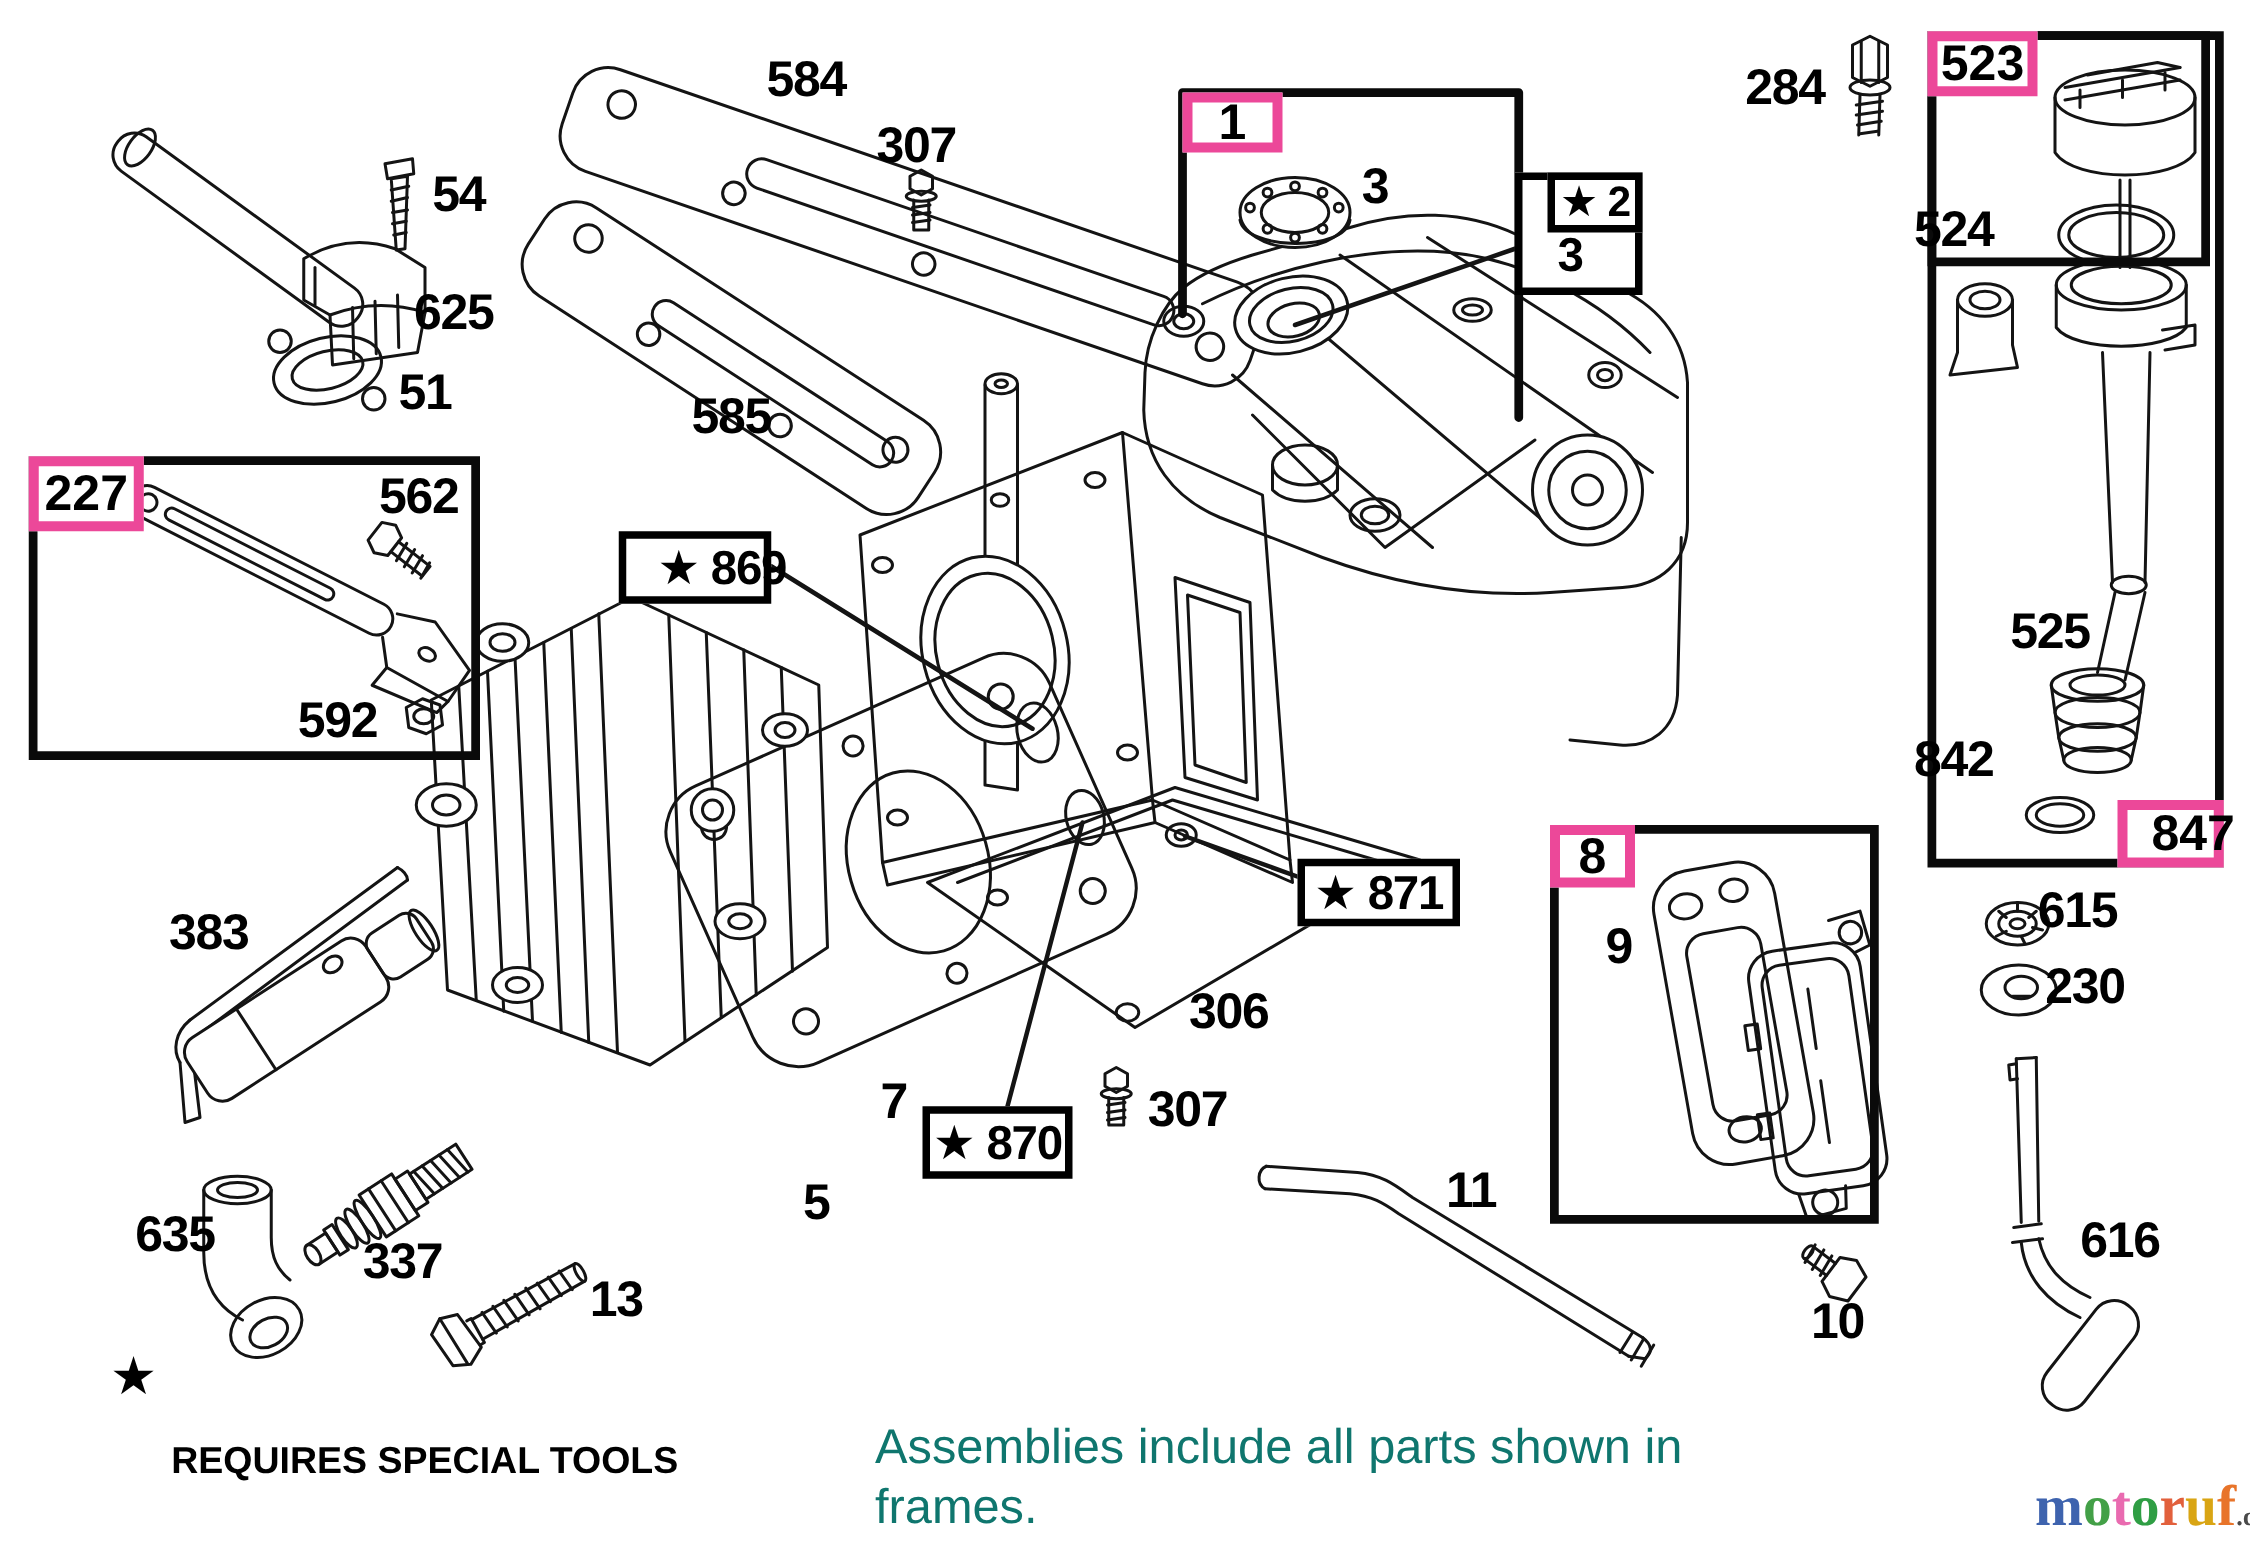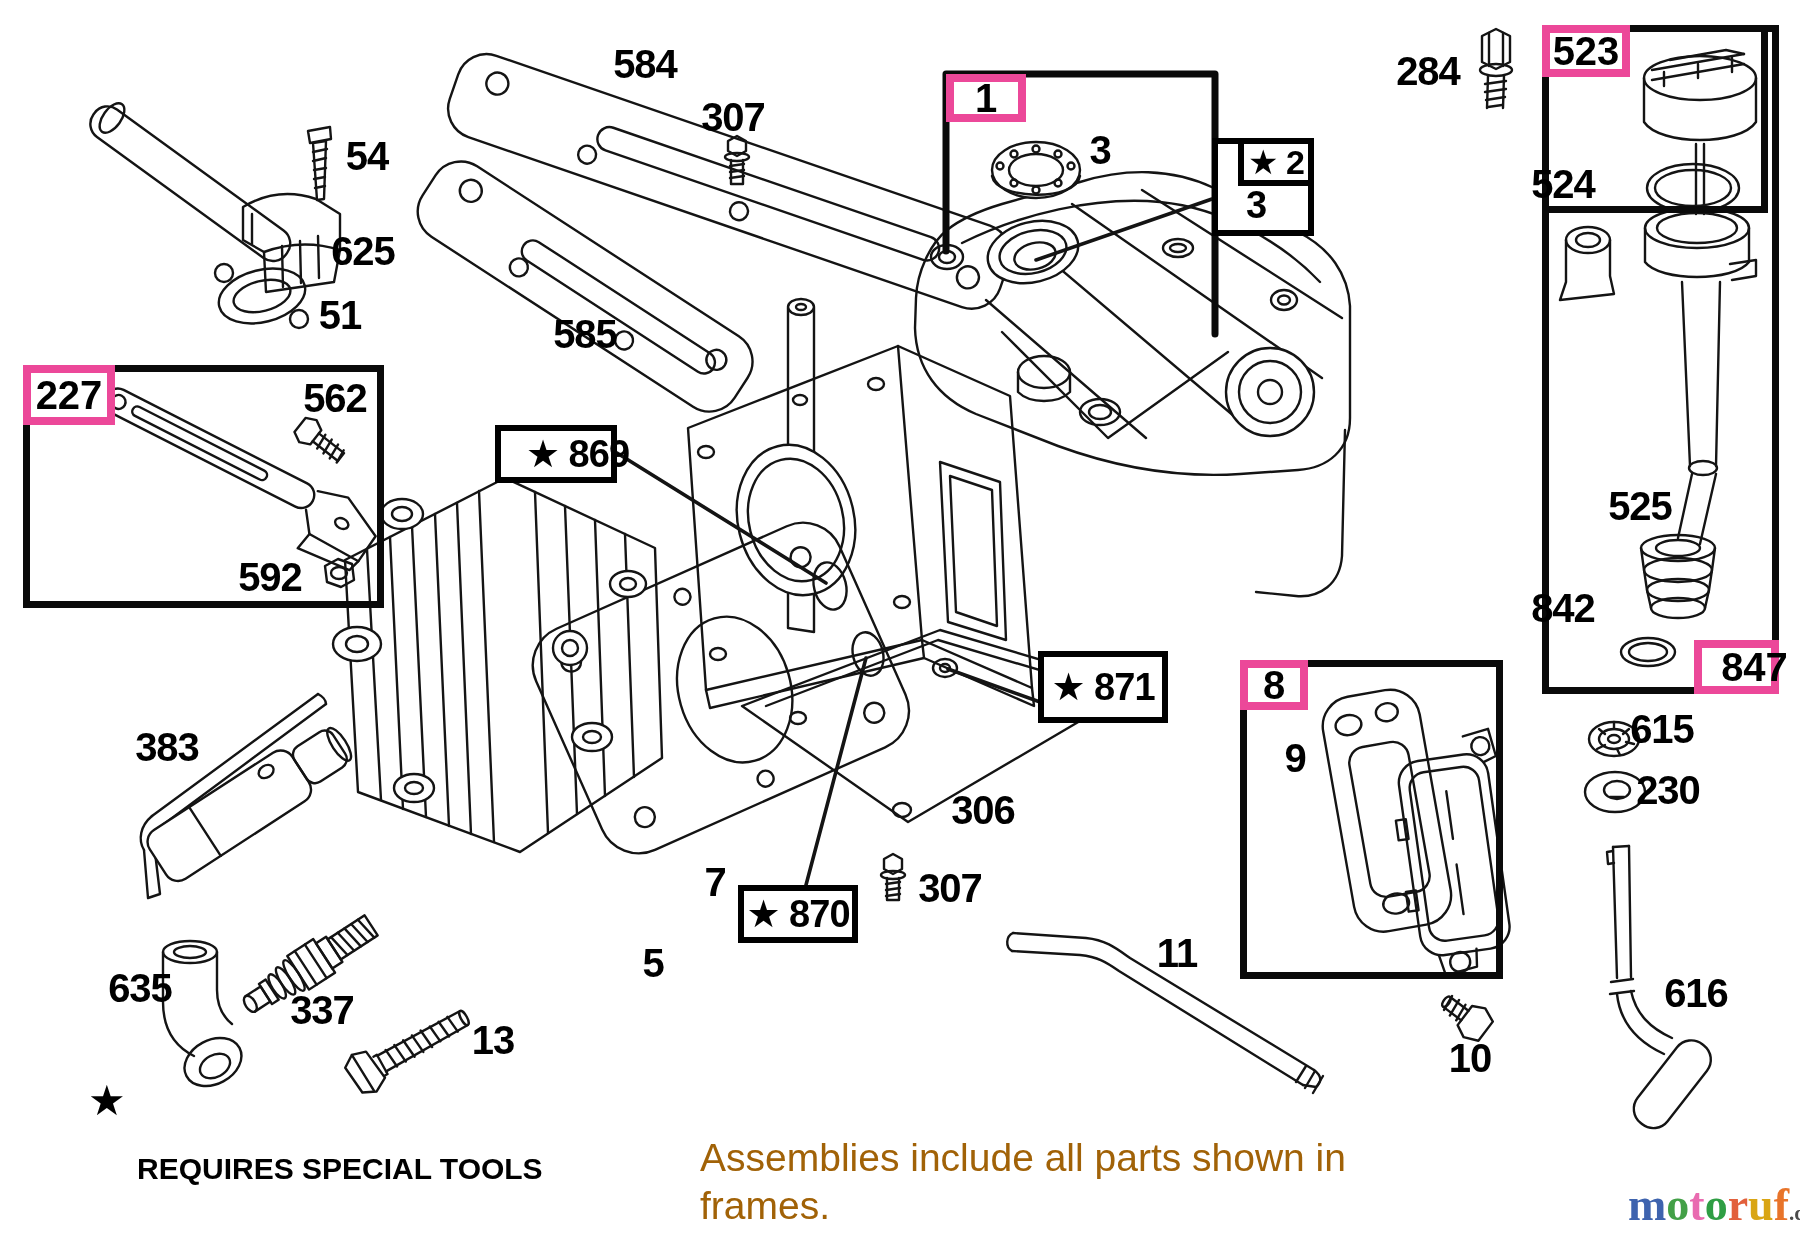--- a/index.html
+++ b/index.html
@@ -16,21 +16,21 @@
         display:flex;align-items:center;justify-content:center;font-weight:700;font-size:38px;
         letter-spacing:-1px;color:#000;z-index:4;white-space:nowrap;}
   .frame{position:absolute;box-sizing:border-box;border:7px solid #0a0a0a;background:transparent;z-index:3;}
   .clabel{position:absolute;box-sizing:border-box;border:8px solid #ec4899;background:#fff;
         display:flex;align-items:center;justify-content:center;font-weight:700;font-size:40px;
         color:#000;z-index:5;}
   .note{position:absolute;left:137px;top:1086px;font-weight:700;font-size:30px;line-height:33px;
         color:#000;white-space:pre;z-index:4;}
   .note-star{position:absolute;left:88px;top:1076px;font-size:42px;font-weight:700;color:#000;z-index:4;}
   .assemblies{position:absolute;left:700px;top:1134px;font-weight:400;font-size:39px;line-height:48px;
-        color:#a16207;z-index:4;}
+        color:#0f766e;z-index:4;}
   .logo{position:absolute;left:1628px;top:1178px;font-family:"Liberation Serif","DejaVu Serif",serif;
         font-weight:700;font-size:46px;z-index:4;white-space:nowrap;}
   .logo .de{font-size:21px;font-weight:700;}
 </style>
 </head>
 <body>
 
 <div class="stage">
 
 <svg class="art" viewBox="0 0 1800 1234">
@@ -380,21 +380,21 @@
 <div class="frame" style="left:1542px;top:25px;width:237px;height:669px;"></div>
 <div class="clabel" style="left:1694px;top:640px;width:85px;height:54px;padding-left:36px;">847</div>
 
 <div class="frame" style="left:1542px;top:25px;width:226px;height:188px;"></div>
 <div class="clabel" style="left:1542px;top:25px;width:88px;height:52px;">523</div>
 
 <div class="clabel" style="left:946px;top:74px;width:80px;height:48px;">1</div>
 
 <div class="cbox" style="left:495px;top:425px;width:122px;height:58px;padding-left:43px;">★ 869</div>
 <div class="cbox" style="left:738px;top:885px;width:120px;height:58px;">★ 870</div>
-<div class="cbox" style="left:1038px;top:651px;width:130px;height:72px;">★ 871</div>
+<div class="cbox" style="left:1038px;top:687px;width:130px;height:54px;">★ 871</div>
 
 <div class="cbox" style="left:1212px;top:138px;width:102px;height:98px;">
   <div class="cbox" style="top:-6px;right:-6px;left:auto;width:76px;height:48px;font-size:34px;">★ 2</div>
   <span style="position:absolute;left:0;right:14px;top:40px;text-align:center;">3</span>
 </div>
 
 <div class="pn" style="left:367px;top:156px;">54</div>
 <div class="pn" style="left:363px;top:251px;">625</div>
 <div class="pn" style="left:340px;top:315px;">51</div>
 <div class="pn" style="left:645px;top:64px;">584</div>

